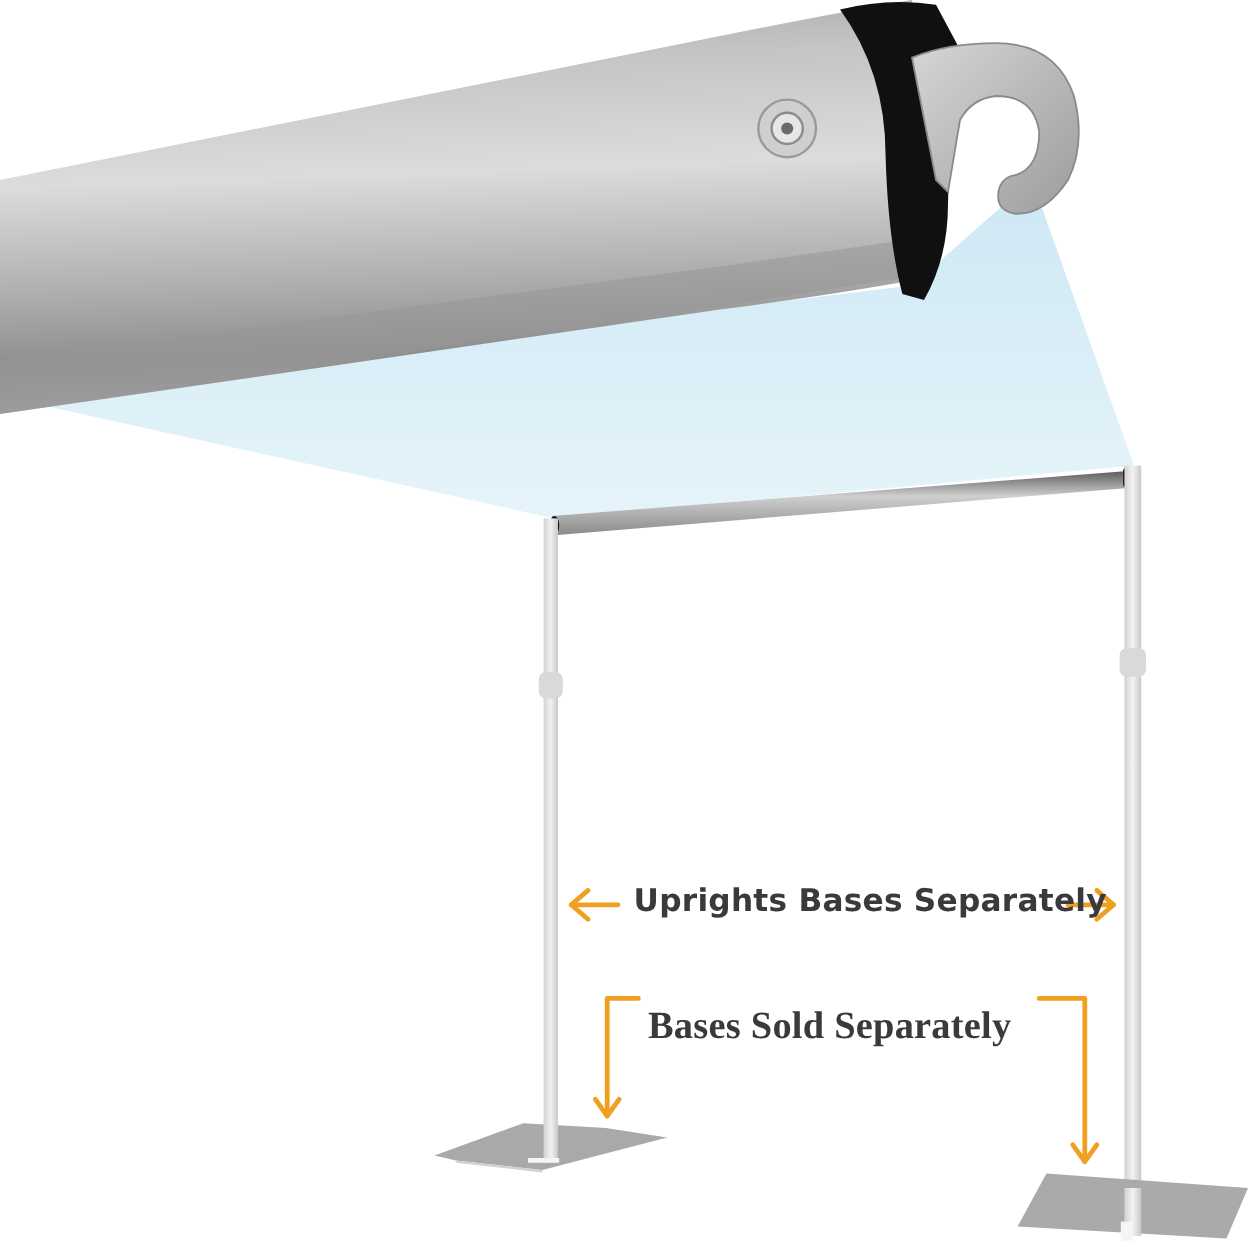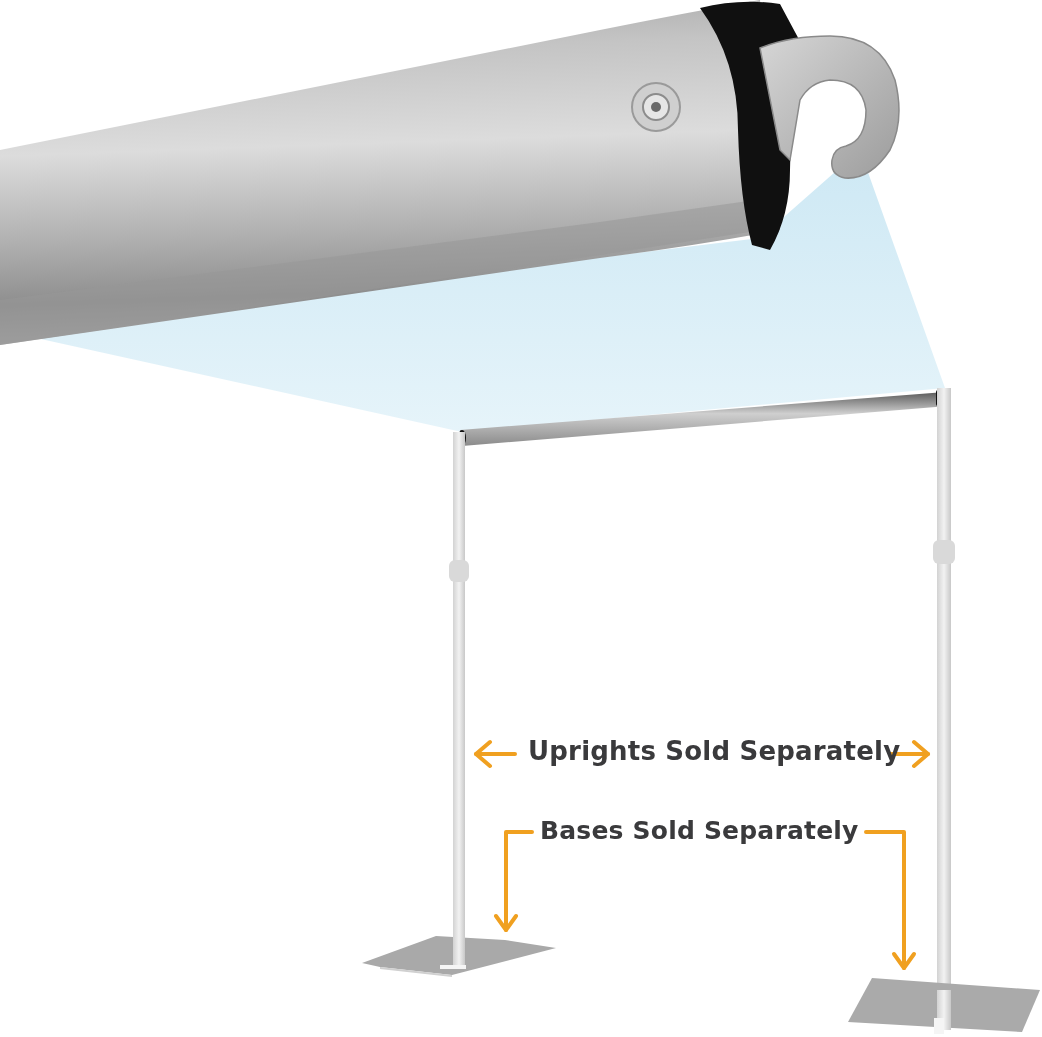--- a/index.html
+++ b/index.html
@@ -7,21 +7,21 @@
     svg.scene { position: absolute; left: 0; top: 0; }
     .label {
       position: absolute;
       font-family: "DejaVu Sans", sans-serif;
       font-weight: bold;
       color: #3a3a3c;
       white-space: nowrap;
       letter-spacing: 0.2px;
     }
     .uprights-label { left: 528px; top: 736px; font-size: 26px; }
-    .bases-label { left: 540px; top: 816px; font-size: 25px; }
+    .bases-label { left: 540px; top: 836px; font-size: 32px; font-family: Liberation Serif, serif; }
   </style>
 </head>
 <body>
 
 <div class="canvas">
   <svg class="scene" width="1042" height="1037" viewBox="0 0 1042 1037">
     <defs>
       <linearGradient id="bigPipe" x1="0" y1="0" x2="0.08" y2="1">
         <stop offset="0" stop-color="#a8a8a8"></stop>
         <stop offset="0.18" stop-color="#c4c4c4"></stop>
@@ -109,15 +109,15 @@
     <g stroke="#f0a020" stroke-width="4" fill="none" stroke-linecap="round" stroke-linejoin="round">
       <polyline points="532,832 506,832 506,930"></polyline>
       <polyline points="496,916 506,930 516,916"></polyline>
     </g>
     <g stroke="#f0a020" stroke-width="4" fill="none" stroke-linecap="round" stroke-linejoin="round">
       <polyline points="866,832 904,832 904,968"></polyline>
       <polyline points="894,954 904,968 914,954"></polyline>
     </g>
   </svg>
 
-  <div class="label uprights-label">Uprights Sold Separately</div>
+  <div class="label uprights-label">Uprights Bases Separately</div>
   <div class="label bases-label">Bases Sold Separately</div>
 </div>
 
 </body></html>

